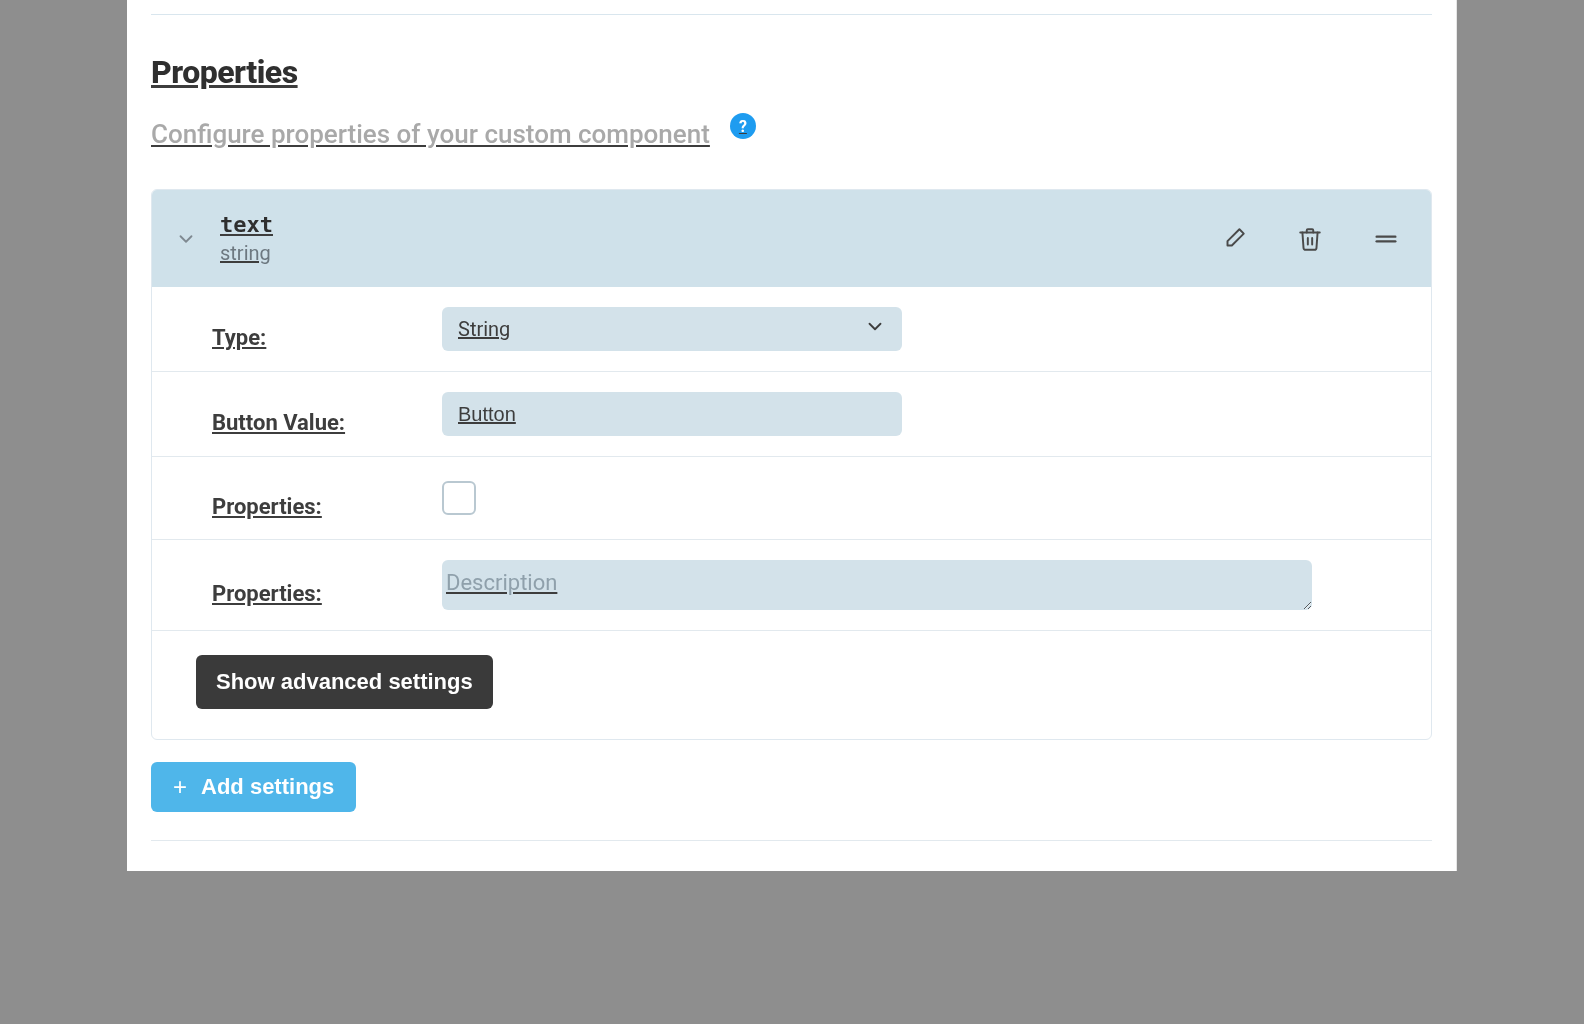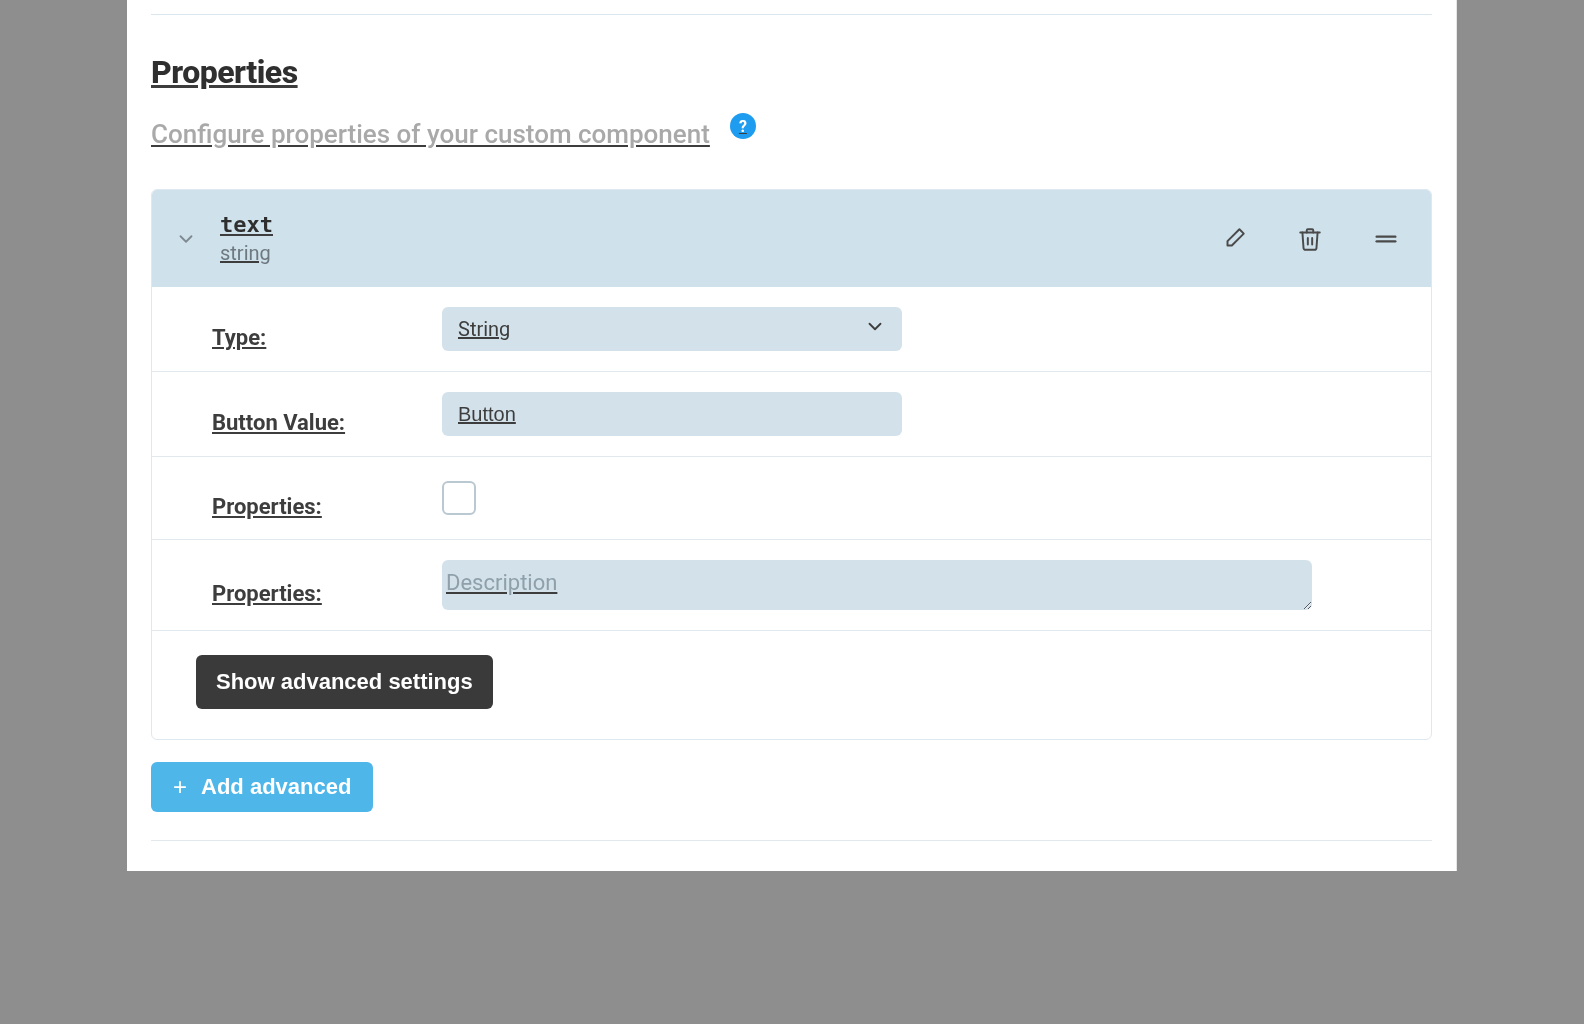--- a/index.html
+++ b/index.html
@@ -291,19 +291,19 @@
           <textarea class="textarea-field" placeholder="Description" style=""></textarea>
         </div>
 
         <button class="adv-btn">Show advanced settings</button>
 
       </div>
     </div>
 
     <button class="add-btn">
       <span class="plus">+</span>
-      <span>Add advanced</span>
+      <span>Add settings</span>
     </button>
 
     <div class="bottom-rule"></div>
 
   </div>
 </div>
 
 </body></html>

